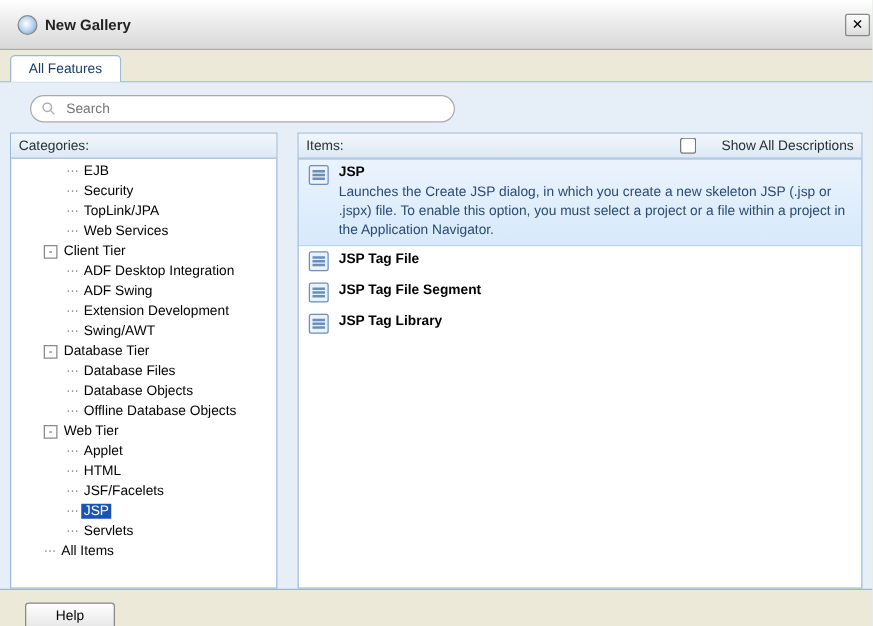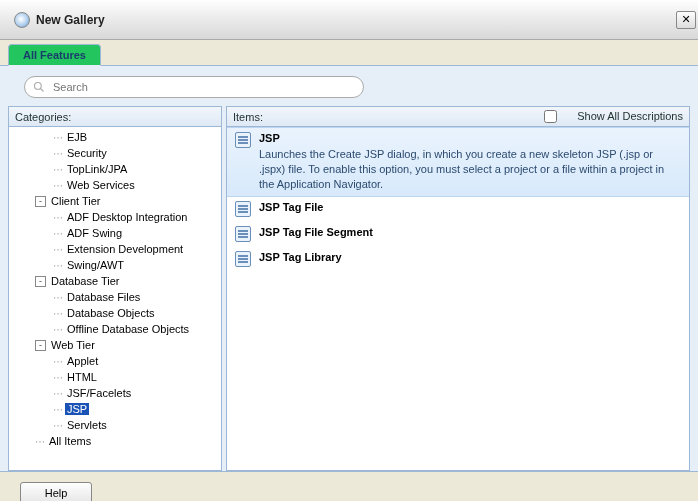--- a/index.html
+++ b/index.html
@@ -37,23 +37,23 @@
     padding: 4px 14px 4px 14px;
     border: 1px solid #9cb8d6; border-bottom: none;
     font-size: 11px; color: #1a3e6c;
     background: linear-gradient(to bottom, #fcfdff, #e8f1fb);
     border-radius: 4px 4px 0 0;
     margin-right: 2px;
     position: relative; top: 1px;
     cursor: pointer;
   }
   .tab.active {
-    background: #22c55e;
+    background: #ffffff;
     border-bottom: 1px solid #e6eef7;
-    font-weight: bold;
+    font-weight: normal;
   }
 
   .search-row {
     padding: 10px 16px 8px 24px;
     background: linear-gradient(to bottom, #e6eef7 0%, #e6eef7 100%);
   }
   .search-box {
     width: 340px; height: 22px;
     background: #fff;
     border: 1px solid #aaa; border-radius: 11px;
@@ -70,30 +70,30 @@
     padding: 0 8px;
     background: #e6eef7;
     height: 366px;
     border-bottom: 1px solid #9cb8d6;
   }
   .panel {
     border: 1px solid #9cb8d6;
     display: flex; flex-direction: column;
     background: #fff;
   }
-  .panel-left { width: 214px; margin-right: 4px; }
+  .panel-left { width: 214px; margin-right: 16px; }
   .panel-right { flex: 1; }
   .panel-header {
     height: 20px; font-size: 11px; color: #233;
     padding: 2px 6px; border-bottom: 1px solid #9cb8d6;
     background: linear-gradient(to bottom,#f2f6fb,#dee9f5);
     display: flex; align-items: center;
   }
   .panel-header .spacer { flex: 1; }
-  .show-all { font-size: 11px; display: flex; align-items: flex-start; gap: 20px; }
+  .show-all { font-size: 11px; display: flex; align-items: center; gap: 20px; }
   .show-all input { margin: 0; }
 
   .tree {
     flex: 1; overflow: auto; font-size: 11px; color: #000;
     padding: 2px 0;
   }
   .tree-row {
     display: flex; align-items: center; height: 16px;
     white-space: nowrap; cursor: default;
     padding-right: 4px;

